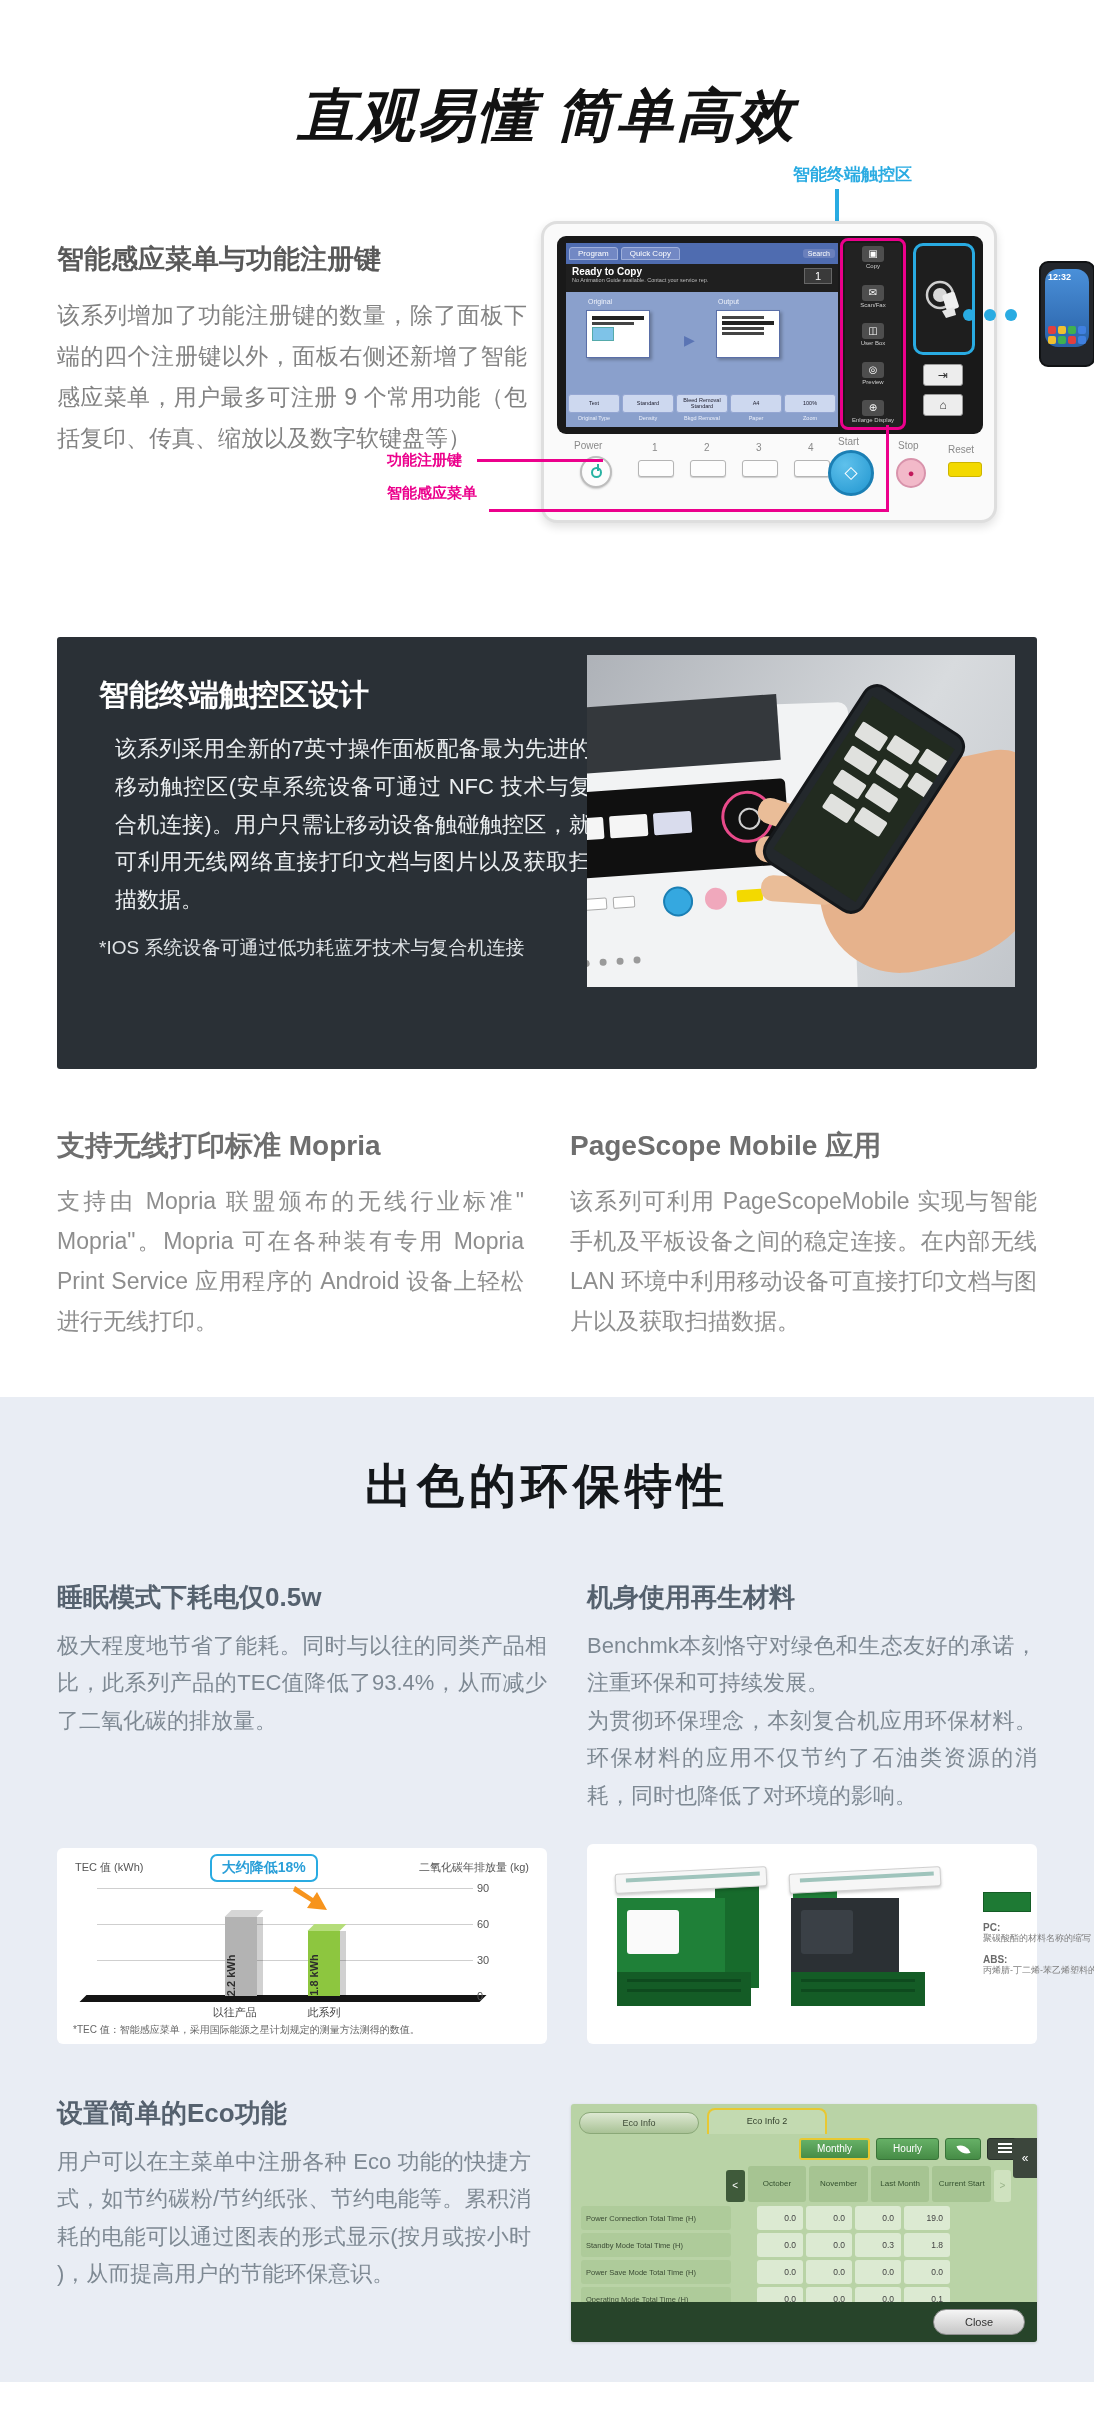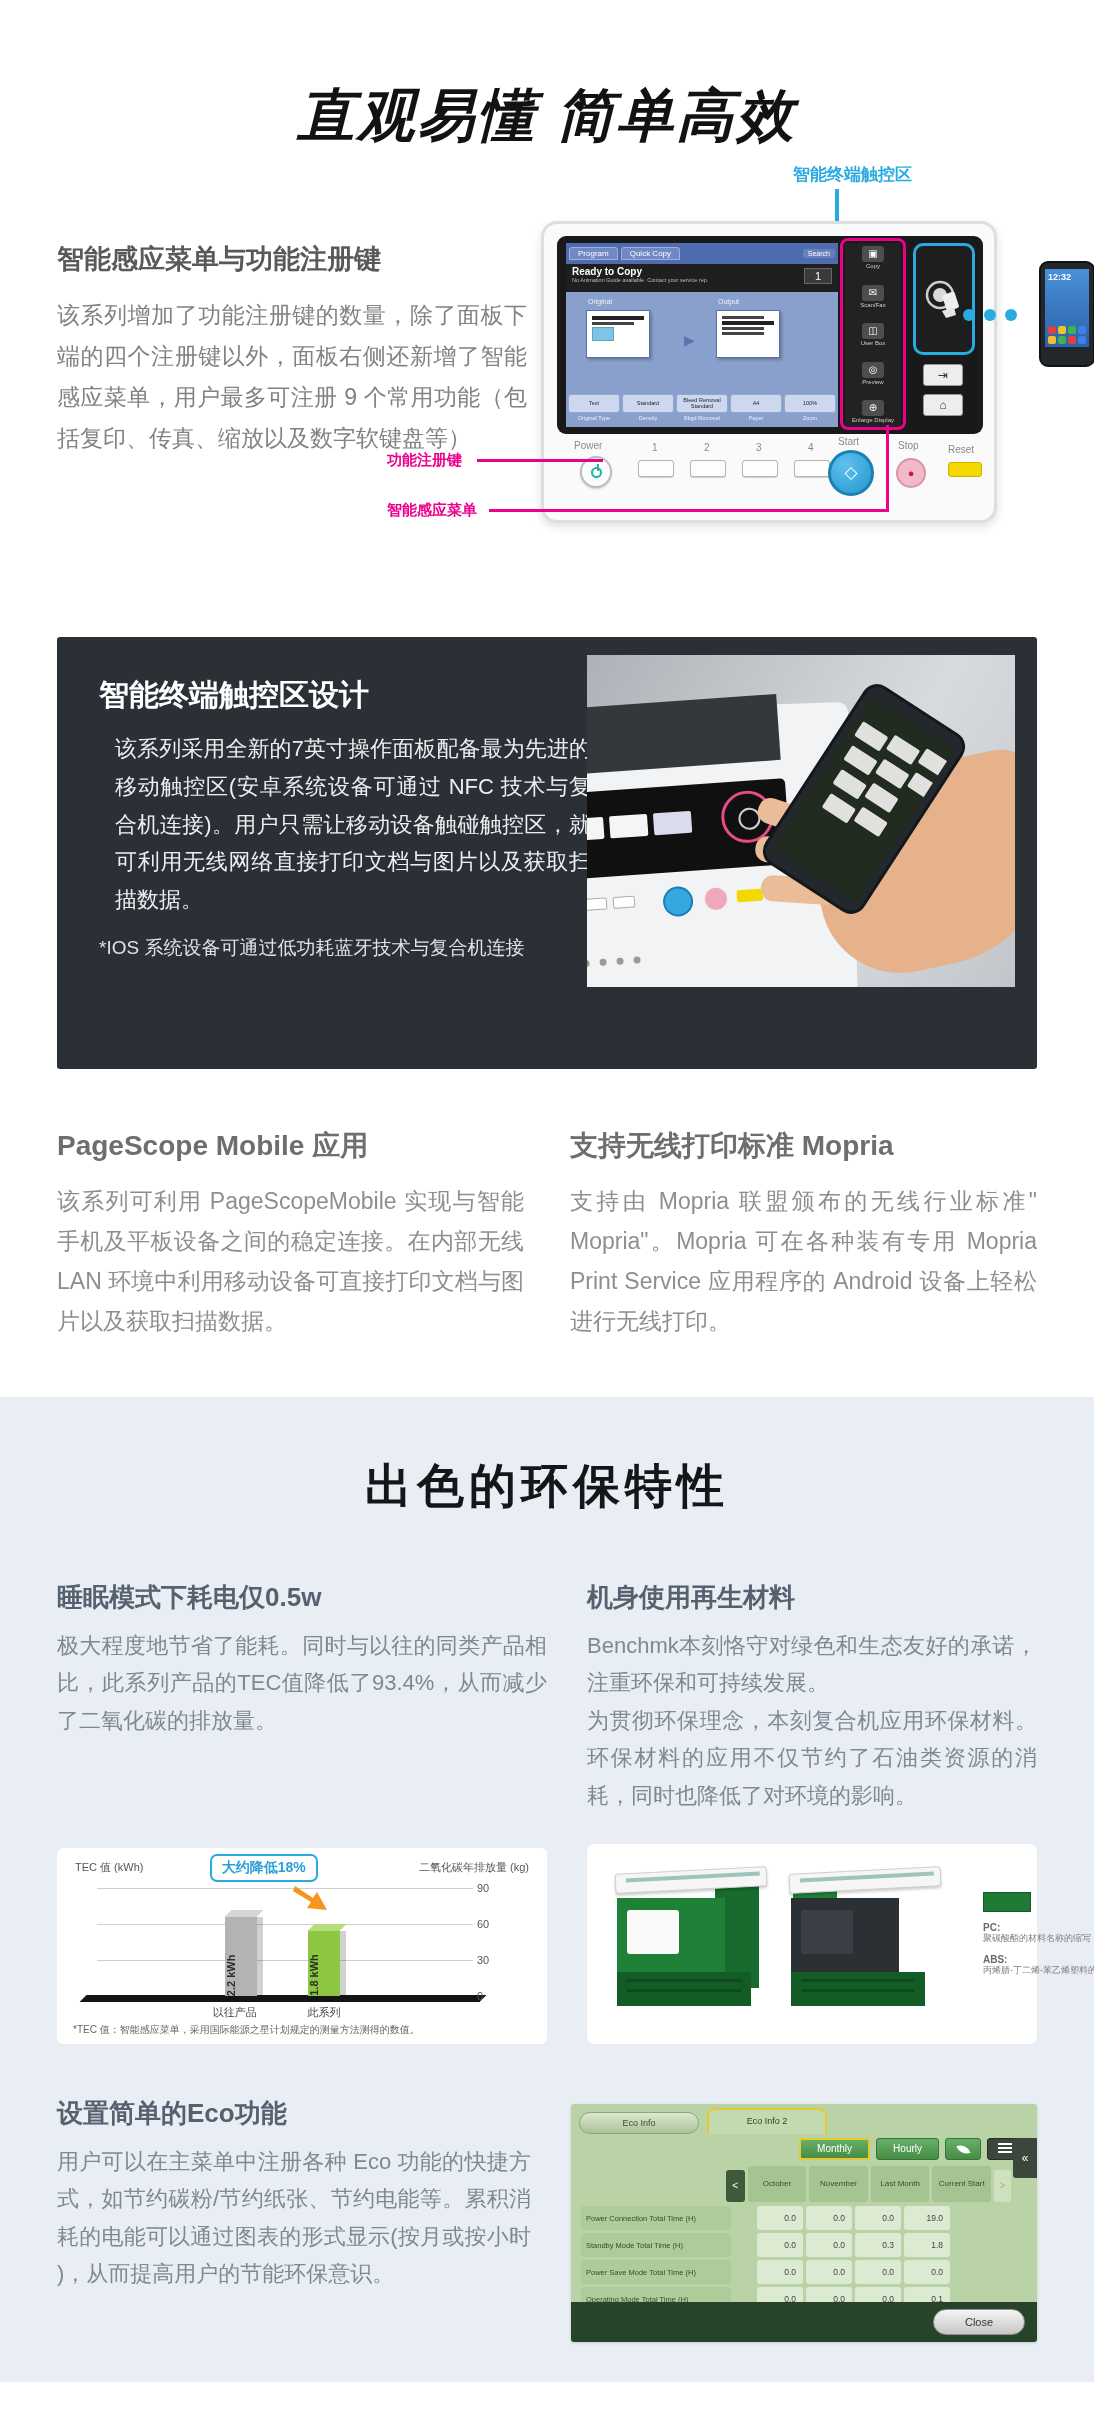--- a/index.html
+++ b/index.html
@@ -79,21 +79,21 @@
   .start-btn { position:absolute; left:272px; top:12px; width:46px; height:46px; border-radius:50%;
                background:radial-gradient(circle at 35% 30%, #5fc1ec, #2196d0); border:3px solid #1b7fb4;
                color:#fff; font-size:17px; text-align:center; line-height:40px; }
   .stop-btn { position:absolute; left:340px; top:20px; width:30px; height:30px; border-radius:50%;
               background:#f2b9c9; border:2px solid #d893ab; text-align:center; color:#c2185b; font-size:11px; line-height:26px; }
   .reset-btn { position:absolute; left:392px; top:24px; width:34px; height:15px; background:#f3d900;
                border:1px solid #cdb400; border-radius:3px; }
 
   .phone { position:absolute; right:0; top:98px; width:56px; height:106px; background:#23262b;
            border:2px solid #101214; border-radius:9px; padding:6px 4px; }
-  .phone-scr { height:78px; background:linear-gradient(#4a90d9,#2a62a8); border-radius:0; position:relative; padding:3px; }
+  .phone-scr { height:78px; background:linear-gradient(#4a90d9,#2a62a8); border-radius:13px; position:relative; padding:3px; }
   .phone-time { color:#fff; font-size:9px; font-weight:bold; }
   .phone-apps { position:absolute; bottom:3px; left:3px; right:3px; display:flex; flex-wrap:wrap; gap:2px; }
   .phone-apps i { width:8px; height:8px; border-radius:2px; }
 
   .magenta-label { position:absolute; color:#ec008c; font-size:15px; font-weight:bold; white-space:nowrap; }
   .m-line { position:absolute; background:#ec008c; }
 
   
   .sec2 { margin:16px 57px 0; height:432px; background:#2a3036; border-radius:3px; position:relative; }
   .sec2-text { position:absolute; left:42px; top:38px; width:492px; }
@@ -373,21 +373,21 @@
             <i style="background:#f0c030"></i>
               <i style="background:#40b050"></i>
               <i style="background:#e04040"></i>
               <i style="background:#4080e0"></i>
           </div>
         </div>
       </div>
 
       <div class="magenta-label" style="left:-148px;top:288px">功能注册键</div>
       <div class="m-line" style="left:-58px;top:296px;width:126px;height:3px"></div>
-      <div class="magenta-label" style="left:-148px;top:338px">智能感应菜单</div>
+      <div class="magenta-label" style="left:-148px;top:321px">智能感应菜单</div>
       <div class="m-line" style="left:-46px;top:346px;width:400px;height:3px"></div>
       <div class="m-line" style="left:351px;top:262px;width:3px;height:87px"></div>
     </div>
   </div>
 
   <div class="sec2">
     <div class="sec2-text">
       <div class="h2w">智能终端触控区设计</div>
       <div class="bw">该系列采用全新的7英寸操作面板配备最为先进的移动触控区(安卓系统设备可通过 NFC 技术与复合机连接)。用户只需让移动设备触碰触控区，就可利用无线网络直接打印文档与图片以及获取扫描数据。</div>
       <div class="fn">*IOS 系统设备可通过低功耗蓝牙技术与复合机连接</div>
@@ -431,26 +431,26 @@
           <div class="app-tile" style="left:48px;top:72px"></div>
           <div class="app-tile" style="left:18px;top:104px"></div>
           <div class="app-tile" style="left:52px;top:98px"></div>
         </div>
       </div>
     </div>
   </div>
 
   <div class="sec3">
     <div class="col">
+      <div class="h2b">支持无线打印标准 Mopria</div>
+      <div class="body2">支持由 Mopria 联盟颁布的无线行业标准" Mopria"。Mopria 可在各种装有专用 Mopria Print Service 应用程序的 Android 设备上轻松进行无线打印。</div>
+    </div>
+    <div class="col">
       <div class="h2b">PageScope Mobile 应用</div>
       <div class="body2">该系列可利用 PageScopeMobile 实现与智能手机及平板设备之间的稳定连接。在内部无线 LAN 环境中利用移动设备可直接打印文档与图片以及获取扫描数据。</div>
-    </div>
-    <div class="col">
-      <div class="h2b">支持无线打印标准 Mopria</div>
-      <div class="body2">支持由 Mopria 联盟颁布的无线行业标准" Mopria"。Mopria 可在各种装有专用 Mopria Print Service 应用程序的 Android 设备上轻松进行无线打印。</div>
     </div>
   </div>
 
   <div class="eco">
     <div class="eco-title">出色的环保特性</div>
 
     <div class="eco-row row1">
       <div class="ecol">
         <div class="h3e">睡眠模式下耗电仅0.5w</div>
         <div class="body3">极大程度地节省了能耗。同时与以往的同类产品相比，此系列产品的TEC值降低了93.4%，从而减少了二氧化碳的排放量。</div>

